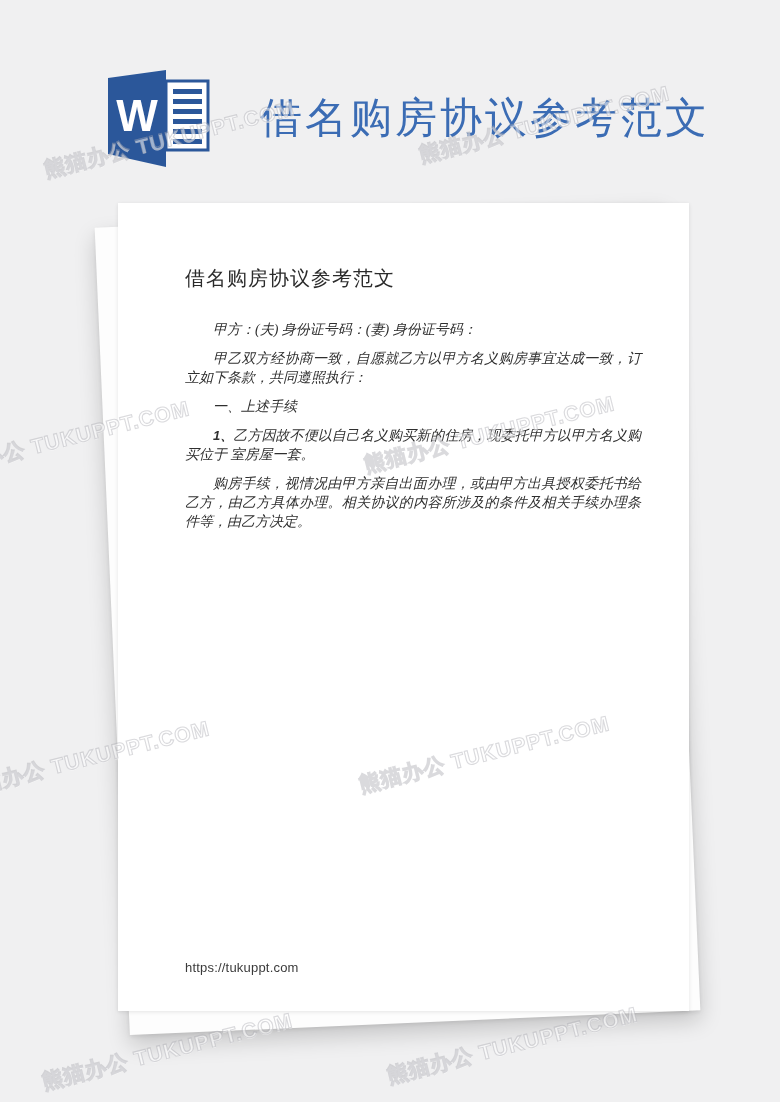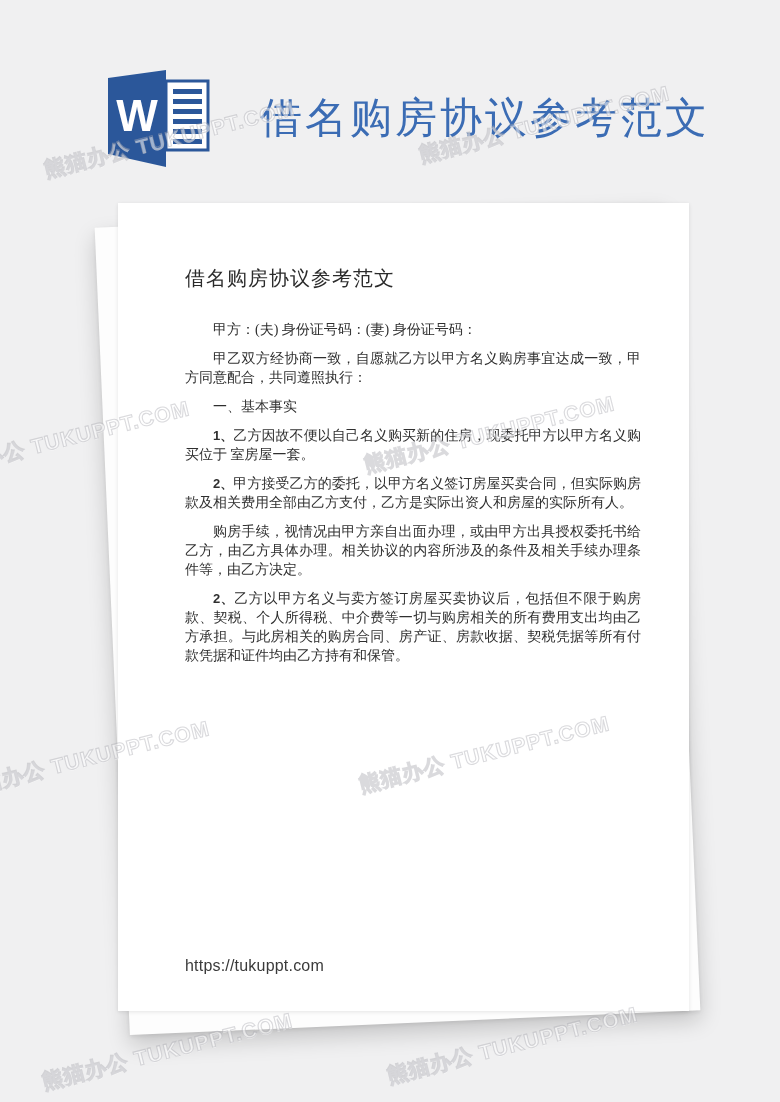--- a/index.html
+++ b/index.html
@@ -78,26 +78,27 @@
   .doc-body {
     font-family:"Liberation Serif","DejaVu Serif",serif;
     font-size:14px;
     line-height:19px;
     color:#2f2f2f;
     text-align:justify;
   }
   .doc-body p {
     text-indent:2em;
     margin:0 0 10px 0;
+    font-style:italic;
   }
   .doc-body p b { font-family:"Liberation Sans","DejaVu Sans",sans-serif; font-size:13px; }
   .doc-footer {
     position:absolute;
     left:67px; bottom:36px;
-    font-size:16px;
+    font-size:13px;
     color:#3a3a3a;
     letter-spacing:0.2px;
   }
 </style>
 </head>
 <body>
 
 <span class="wm" style="left:40px;  top:120px;">熊猫办公 TUKUPPT.COM</span>
 <span class="wm" style="left:415px; top:105px;">熊猫办公 TUKUPPT.COM</span>
 <span class="wm" style="left:-65px; top:420px;">熊猫办公 TUKUPPT.COM</span>
@@ -125,21 +126,19 @@
   </svg>
   <div class="header-title">借名购房协议参考范文</div>
 </div>
 
 <div class="sheet-back"></div>
 
 <div class="sheet-main">
   <div class="doc-title">借名购房协议参考范文</div>
   <div class="doc-body">
       <p>甲方：(夫) 身份证号码：(妻) 身份证号码：</p>
-      <p>甲乙双方经协商一致，自愿就乙方以甲方名义购房事宜达成一致，甲方同意配合，共同遵照执行：</p>
-      <p>一、基本事实</p>
+      <p>甲乙双方经协商一致，自愿就乙方以甲方名义购房事宜达成一致，订立如下条款，共同遵照执行：</p>
+      <p>一、上述手续</p>
       <p><b>1、</b>乙方因故不便以自己名义购买新的住房，现委托甲方以甲方名义购买位于 室房屋一套。</p>
-      <p><b>2、</b>甲方接受乙方的委托，以甲方名义签订房屋买卖合同，但实际购房款及相关费用全部由乙方支付，乙方是实际出资人和房屋的实际所有人。</p>
       <p>购房手续，视情况由甲方亲自出面办理，或由甲方出具授权委托书给乙方，由乙方具体办理。相关协议的内容所涉及的条件及相关手续办理条件等，由乙方决定。</p>
-      <p><b>2、</b>乙方以甲方名义与卖方签订房屋买卖协议后，包括但不限于购房款、契税、个人所得税、中介费等一切与购房相关的所有费用支出均由乙方承担。与此房相关的购房合同、房产证、房款收据、契税凭据等所有付款凭据和证件均由乙方持有和保管。</p>
     </div>
   <div class="doc-footer">https://tukuppt.com</div>
 </div>
 
 </body></html>

